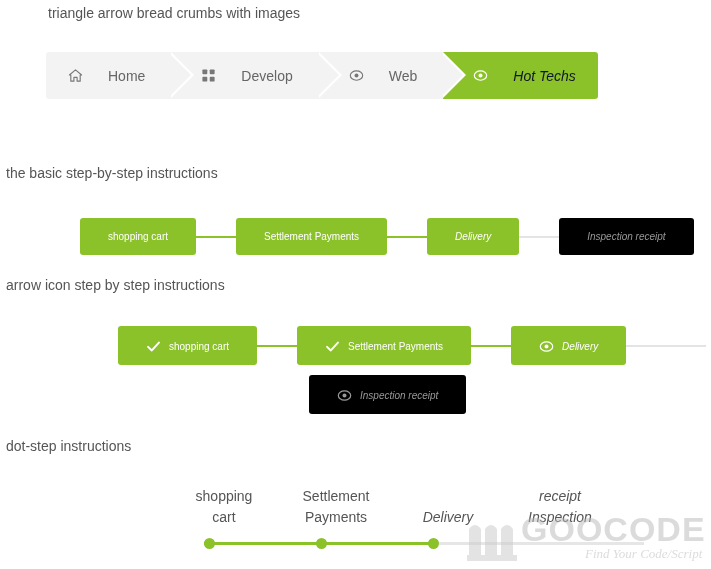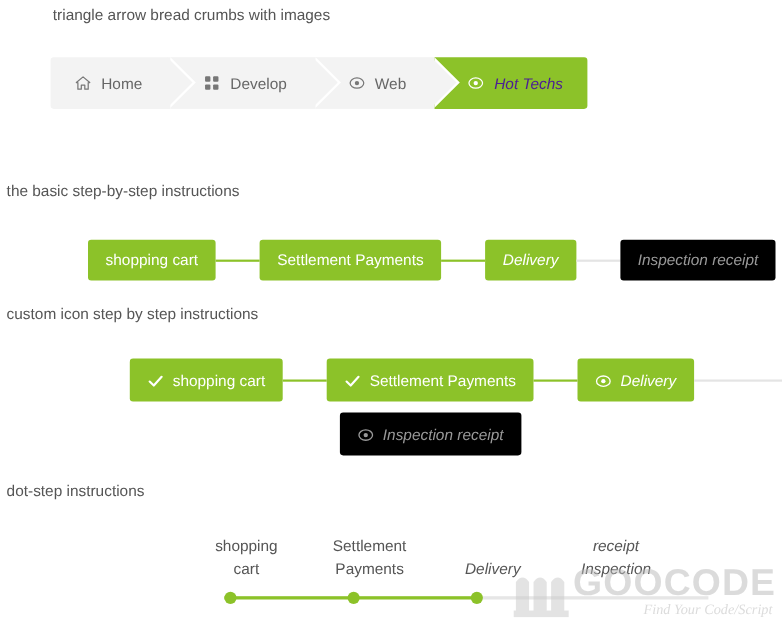--- a/index.html
+++ b/index.html
@@ -65,52 +65,52 @@
     top: 0;
     width: 0;
     height: 0;
     border-top: 23.5px solid transparent;
     border-bottom: 23.5px solid transparent;
     border-left: 23px solid #f3f3f3;
     z-index: 2;
   }
   .crumb.active {
     background: #8cc229;
-    color: #4c1d95;
+    color: #0f172a;
     font-style: italic;
     border-top-right-radius: 3px;
     border-bottom-right-radius: 3px;
     padding-right: 22px;
   }
   .crumb .cicon {
     margin-right: 9px;
     display: inline-flex;
     align-items: center;
     justify-content: center;
     width: 15px;
     height: 15px;
   }
-  .crumb .clabel { white-space: nowrap; }
+  .crumb .clabel { white-space: nowrap; margin-left: 16px; }
 
   
   .steps-basic {
     position: absolute;
     left: 80px;
     top: 218px;
     display: flex;
     align-items: center;
   }
   .bar-step {
     background: #8cc229;
     color: #ffffff;
     height: 37px;
     line-height: 37px;
     border-radius: 3px;
-    padding: 0 16px;
-    font-size: 14px;
+    padding: 0 28px;
+    font-size: 10px;
     white-space: nowrap;
     box-sizing: border-box;
   }
   .bar-step.italic { font-style: italic; }
   .bar-step.inactive {
     background: #000000;
     color: #999999;
     font-style: italic;
   }
   .connector {
@@ -281,21 +281,21 @@
   <div class="connector" style="width:40px;"></div>
   <div class="bar-step italic">
     <span>Delivery</span>
   </div>
   <div class="connector grey" style="width:40px;"></div>
   <div class="bar-step inactive">
     <span>Inspection receipt</span>
   </div>
 </div>
 
-<div class="section-label" style="position:absolute; left:0; top:277px;">custom icon step by step instructions</div>
+<div class="section-label" style="position:absolute; left:0; top:277px;">arrow icon step by step instructions</div>
 
 <div class="steps-icon">
   <div class="bar-step" style="height:39px;line-height:39px;">
     <span class="sicon">
       <svg width="15" height="15" viewBox="0 0 16 16">
         <path d="M2.2 8.4 L6.2 12.2 L13.8 3.8" fill="none" stroke="#ffffff" stroke-width="2.1" stroke-linecap="round" stroke-linejoin="round"></path>
       </svg>
     </span><span class="slabel">shopping cart</span>
   </div>
   <div class="connector" style="width:40px;"></div>

